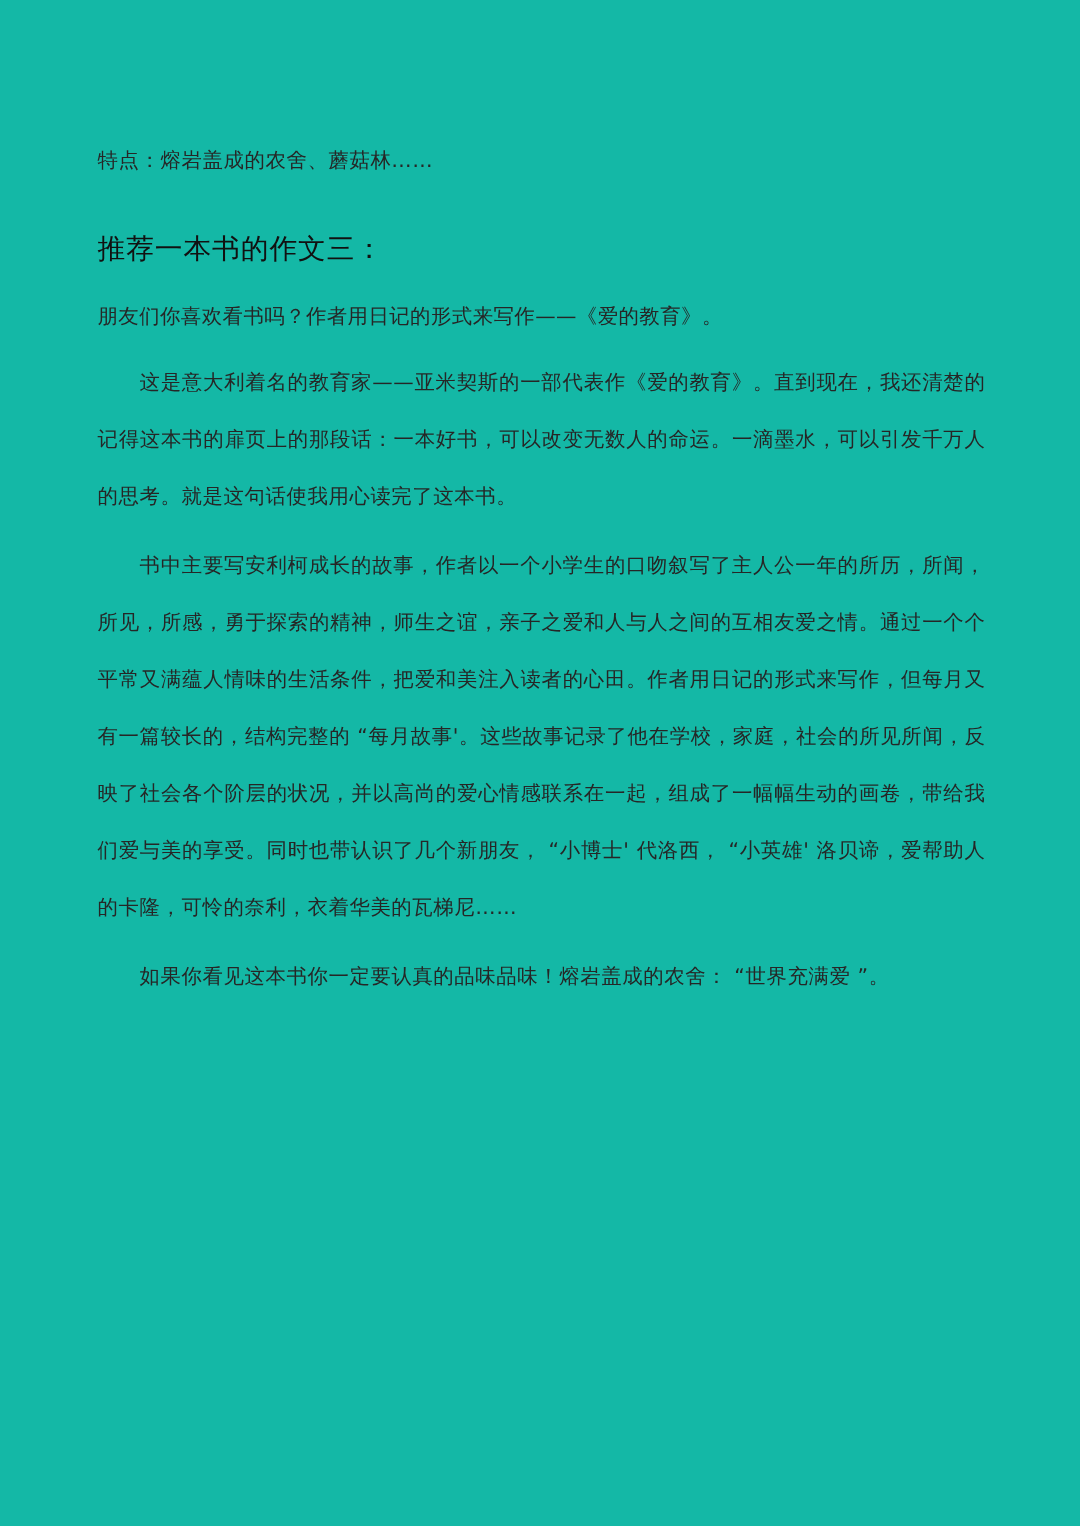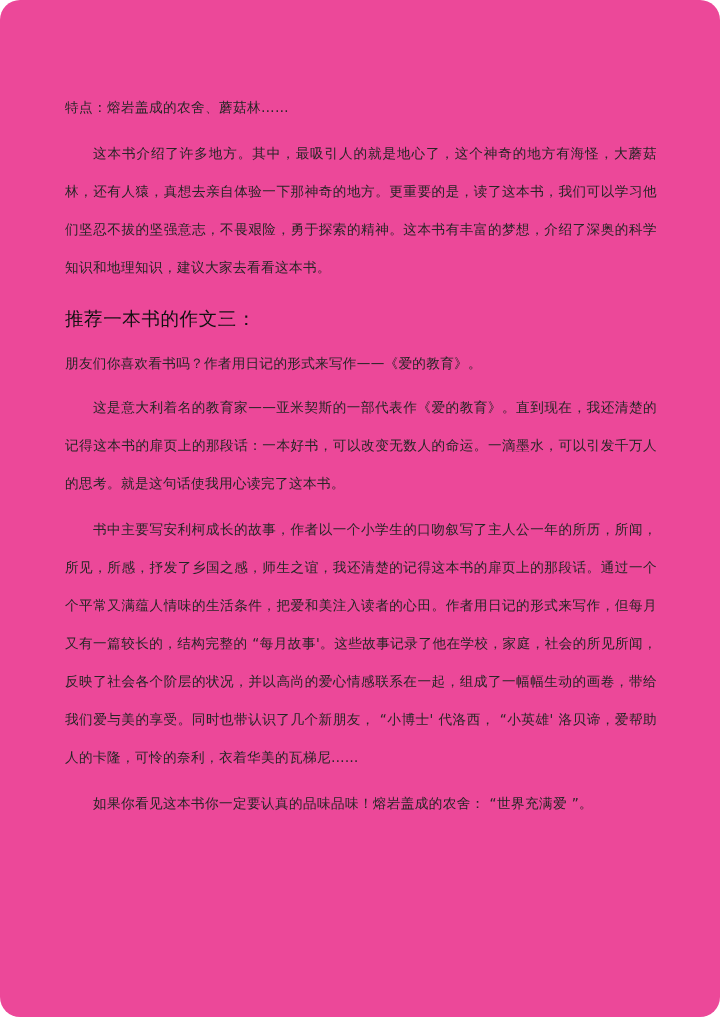--- a/index.html
+++ b/index.html
@@ -12,24 +12,23 @@
     height: 1017px;
     overflow: hidden;
     font-family: "DejaVu Sans", "Liberation Sans", sans-serif;
     color: #1a1a1a;
     -webkit-font-smoothing: antialiased;
   }
   .page {
     position: relative;
     width: 720px;
     height: 1017px;
-    background: #ec4899;
+    background: #14b8a6;
     box-sizing: border-box;
     padding: 88px 62px 0 65px;
-    border-radius: 20px;
   }
   .doc-body {
     width: 592px;
   }
   
   .para {
     margin: 0;
     font-size: 13.6px;
     line-height: 38px;
     letter-spacing: 0.4px;
@@ -69,35 +68,34 @@
 </head>
 <body>
 
 <div class="page">
   <div class="doc-body">
 
     <p class="para">特点：熔岩盖成的农舍、蘑菇林……</p>
 
     <div class="spacer-sm"></div>
 
-    <p class="para indent">这本书介绍了许多地方。其中，最吸引人的就是地心了，这个神奇的地方有海怪，大蘑菇林，还有人猿，真想去亲自体验一下那神奇的地方。更重要的是，读了这本书，我们可以学习他们坚忍不拔的坚强意志，不畏艰险，勇于探索的精神。这本书有丰富的梦想，介绍了深奥的科学知识和地理知识，建议大家去看看这本书。</p>
 
     <div class="heading-wrap">
       <h2 class="heading">推荐一本书的作文三：</h2>
     </div>
 
     <p class="lead">朋友们你喜欢看书吗？作者用日记的形式来写作——《爱的教育》。</p>
 
     <div class="spacer-sm"></div>
 
     <p class="para indent">这是意大利着名的教育家——亚米契斯的一部代表作《爱的教育》。直到现在，我还清楚的记得这本书的扉页上的那段话：一本好书，可以改变无数人的命运。一滴墨水，可以引发千万人的思考。就是这句话使我用心读完了这本书。</p>
 
     <div class="spacer-sm"></div>
 
-    <p class="para indent">书中主要写安利柯成长的故事，作者以一个小学生的口吻叙写了主人公一年的所历，所闻，所见，所感，抒发了乡国之感，师生之谊，我还清楚的记得这本书的扉页上的那段话。通过一个个平常又满蕴人情味的生活条件，把爱和美注入读者的心田。作者用日记的形式来写作，但每月又有一篇较长的，结构完整的 “每月故事'。这些故事记录了他在学校，家庭，社会的所见所闻，反映了社会各个阶层的状况，并以高尚的爱心情感联系在一起，组成了一幅幅生动的画卷，带给我们爱与美的享受。同时也带认识了几个新朋友， “小博士' 代洛西， “小英雄' 洛贝谛，爱帮助人的卡隆，可怜的奈利，衣着华美的瓦梯尼……</p>
+    <p class="para indent">书中主要写安利柯成长的故事，作者以一个小学生的口吻叙写了主人公一年的所历，所闻，所见，所感，勇于探索的精神，师生之谊，亲子之爱和人与人之间的互相友爱之情。通过一个个平常又满蕴人情味的生活条件，把爱和美注入读者的心田。作者用日记的形式来写作，但每月又有一篇较长的，结构完整的 “每月故事'。这些故事记录了他在学校，家庭，社会的所见所闻，反映了社会各个阶层的状况，并以高尚的爱心情感联系在一起，组成了一幅幅生动的画卷，带给我们爱与美的享受。同时也带认识了几个新朋友， “小博士' 代洛西， “小英雄' 洛贝谛，爱帮助人的卡隆，可怜的奈利，衣着华美的瓦梯尼……</p>
 
 
     <div class="spacer-sm"></div>
 
     <p class="para indent">如果你看见这本书你一定要认真的品味品味！熔岩盖成的农舍： “世界充满爱 ”。</p>
 
   </div>
 </div>
 
 </body></html>

